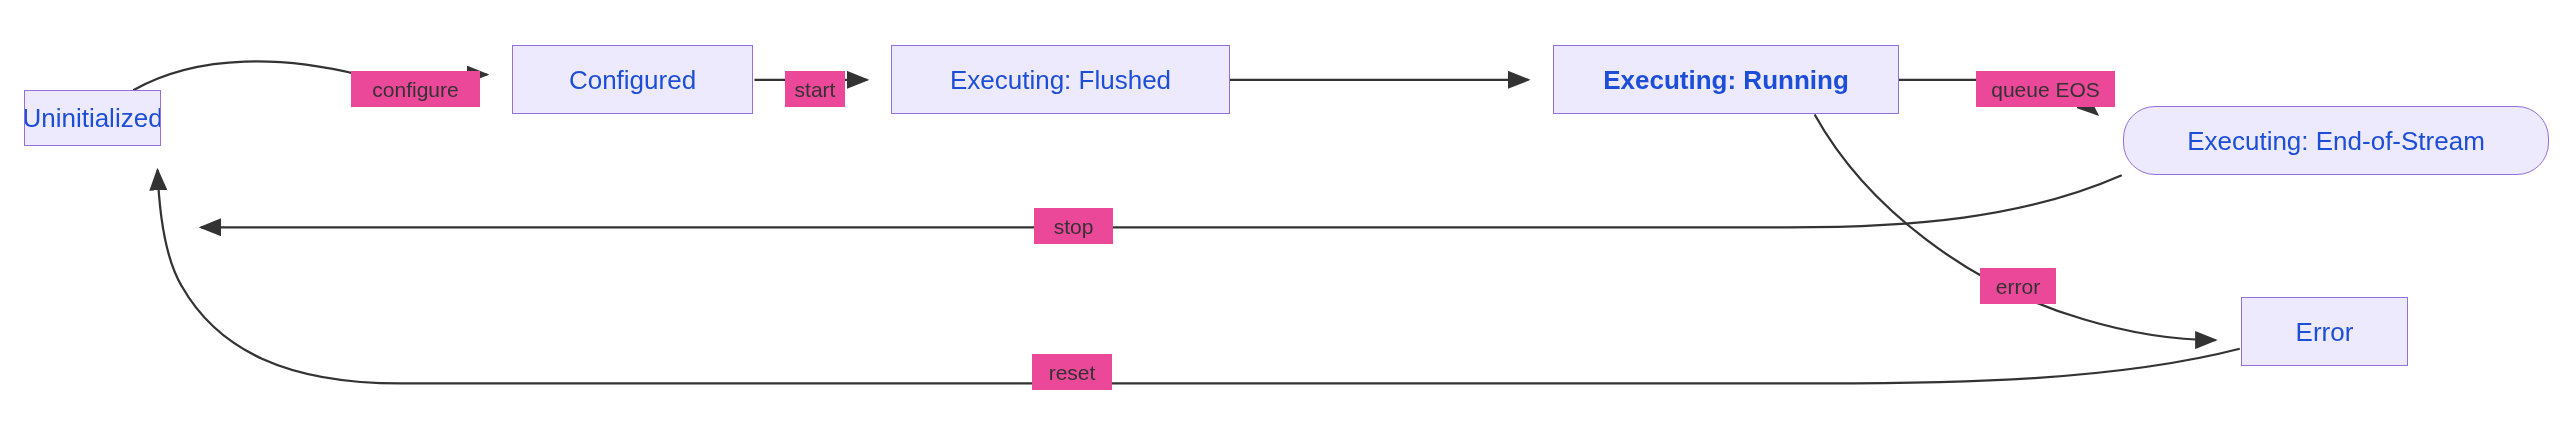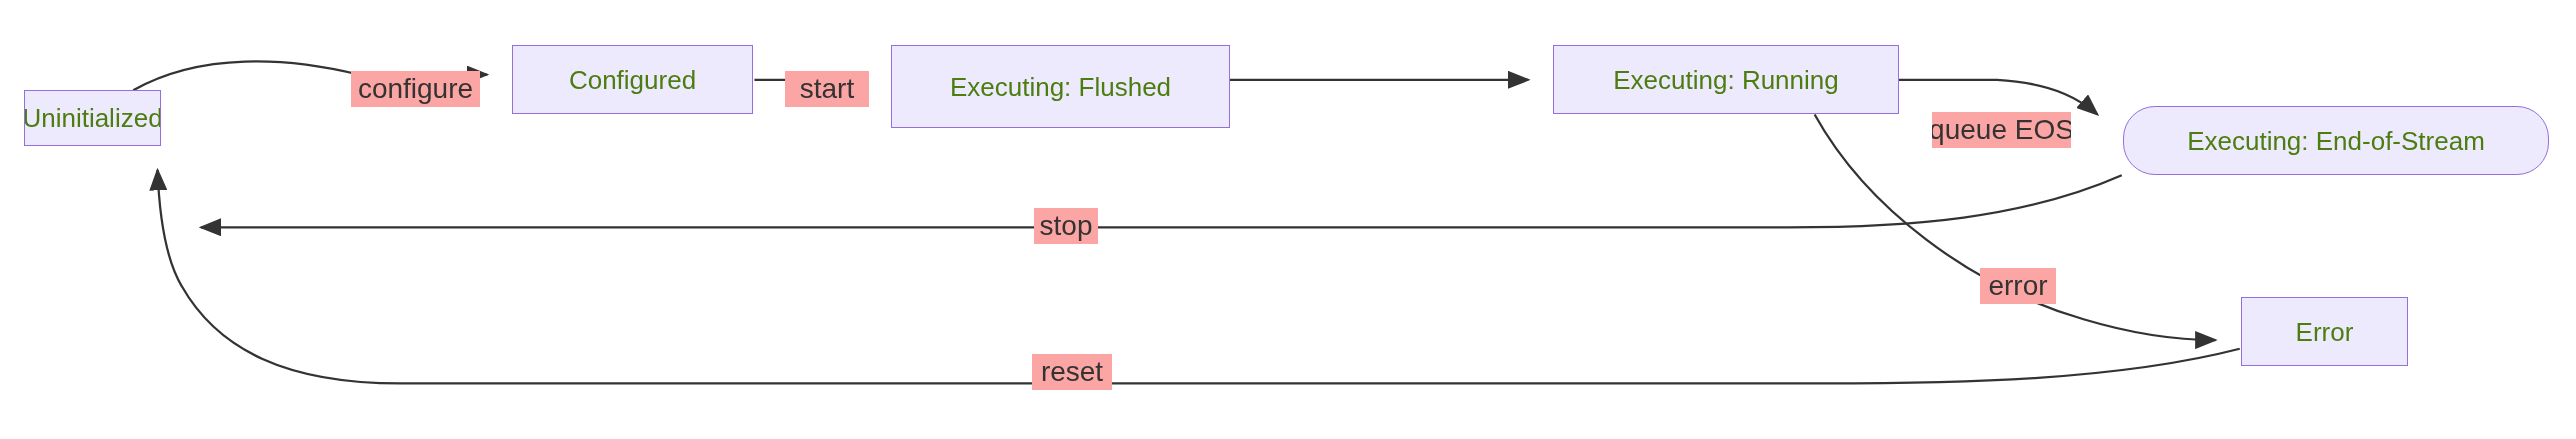--- a/index.html
+++ b/index.html
@@ -32,32 +32,32 @@
     border: 1.7px solid #9370DB;
     display: flex;
     align-items: center;
     justify-content: center;
     overflow: hidden;
     z-index: 5;
   }
   .state-node .state-label {
     font-family: "Liberation Sans", sans-serif;
     font-size: 26px;
-    color: #4d7c0f;
+    color: #1d4ed8;
     white-space: nowrap;
     line-height: 1;
     letter-spacing: 0px;
   }
   .edge-label {
     position: absolute;
     box-sizing: border-box;
-    background: #fca5a5;
+    background: #ec4899;
     color: #333333;
     font-family: "Liberation Sans", sans-serif;
-    font-size: 28px;
+    font-size: 21px;
     line-height: 1;
     display: flex;
     align-items: center;
     justify-content: center;
     overflow: hidden;
     white-space: nowrap;
     z-index: 8;
   }
 </style>
 </head>
@@ -88,43 +88,43 @@
   </svg>
 
   <div class="state-node" style="left:24px; top:90px; width:137px; height:56px;justify-content:center;">
     <span class="state-label">Uninitialized</span>
   </div>
 
   <div class="state-node" style="left:512px; top:45px; width:241px; height:69px;">
     <span class="state-label">Configured</span>
   </div>
 
-  <div class="state-node" style="left:891px; top:45px; width:339px; height:83px;">
+  <div class="state-node" style="left:891px; top:45px; width:339px; height:69px;">
     <span class="state-label">Executing: Flushed</span>
   </div>
 
-  <div class="state-node" style="left:1553px; top:45px; width:346px; height:69px;">
+  <div class="state-node" style="left:1553px; top:45px; width:346px; height:69px;font-weight:bold;">
     <span class="state-label">Executing: Running</span>
   </div>
 
   <div class="state-node" style="left:2123px; top:106px; width:426px; height:69px;border-radius:32px;">
     <span class="state-label">Executing: End-of-Stream</span>
   </div>
 
   <div class="state-node" style="left:2241px; top:297px; width:167px; height:69px;">
     <span class="state-label">Error</span>
   </div>
 
   <div class="edge-label" style="left:351px; top:71px; width:129px; height:36px;">configure</div>
 
-  <div class="edge-label" style="left:785px; top:71px; width:84px; height:36px;">start</div>
+  <div class="edge-label" style="left:785px; top:71px; width:60px; height:36px;">start</div>
 
 
-  <div class="edge-label" style="left:1932px; top:71px; width:139px; height:36px;margin-top:41px;">queue EOS</div>
+  <div class="edge-label" style="left:1976px; top:71px; width:139px; height:36px;">queue EOS</div>
 
-  <div class="edge-label" style="left:1034px; top:208px; width:64px; height:36px;">stop</div>
+  <div class="edge-label" style="left:1034px; top:208px; width:79px; height:36px;">stop</div>
 
   <div class="edge-label" style="left:1980px; top:268px; width:76px; height:36px;">error</div>
 
   <div class="edge-label" style="left:1032px; top:354px; width:80px; height:36px;">reset</div>
 
 </div>
 
 
 </body></html>

